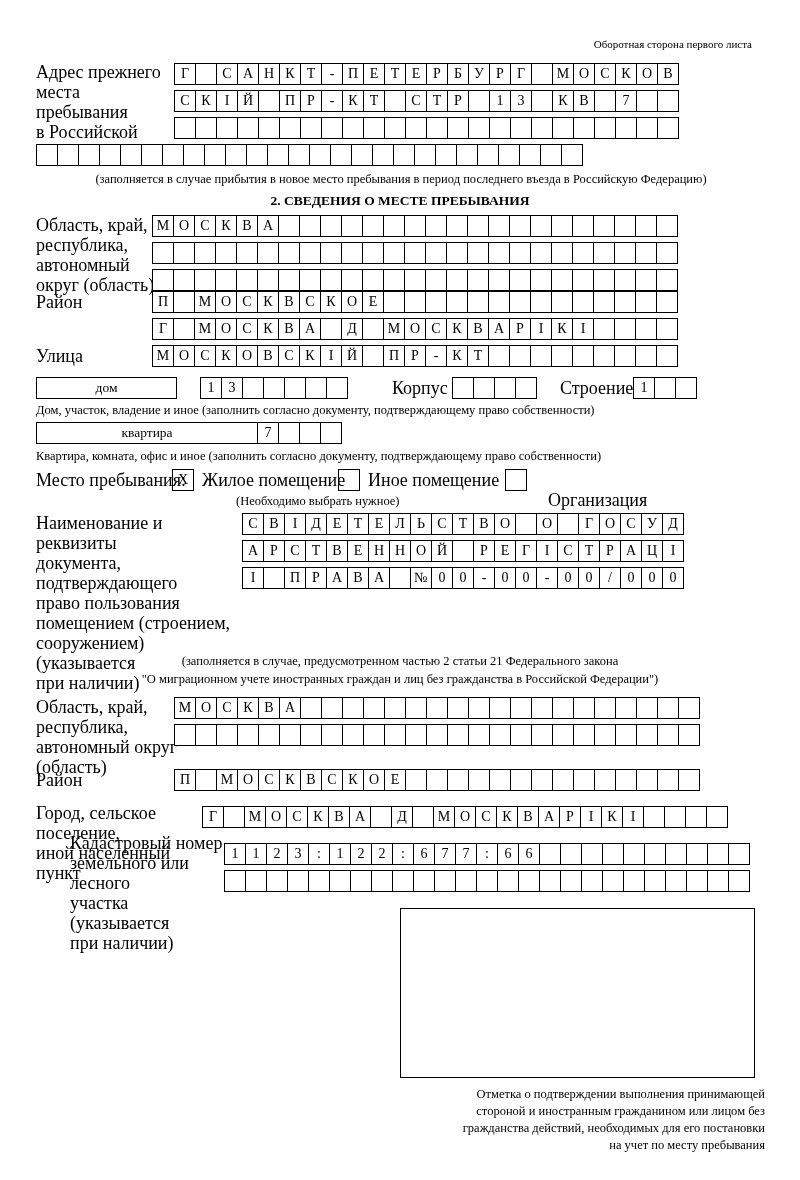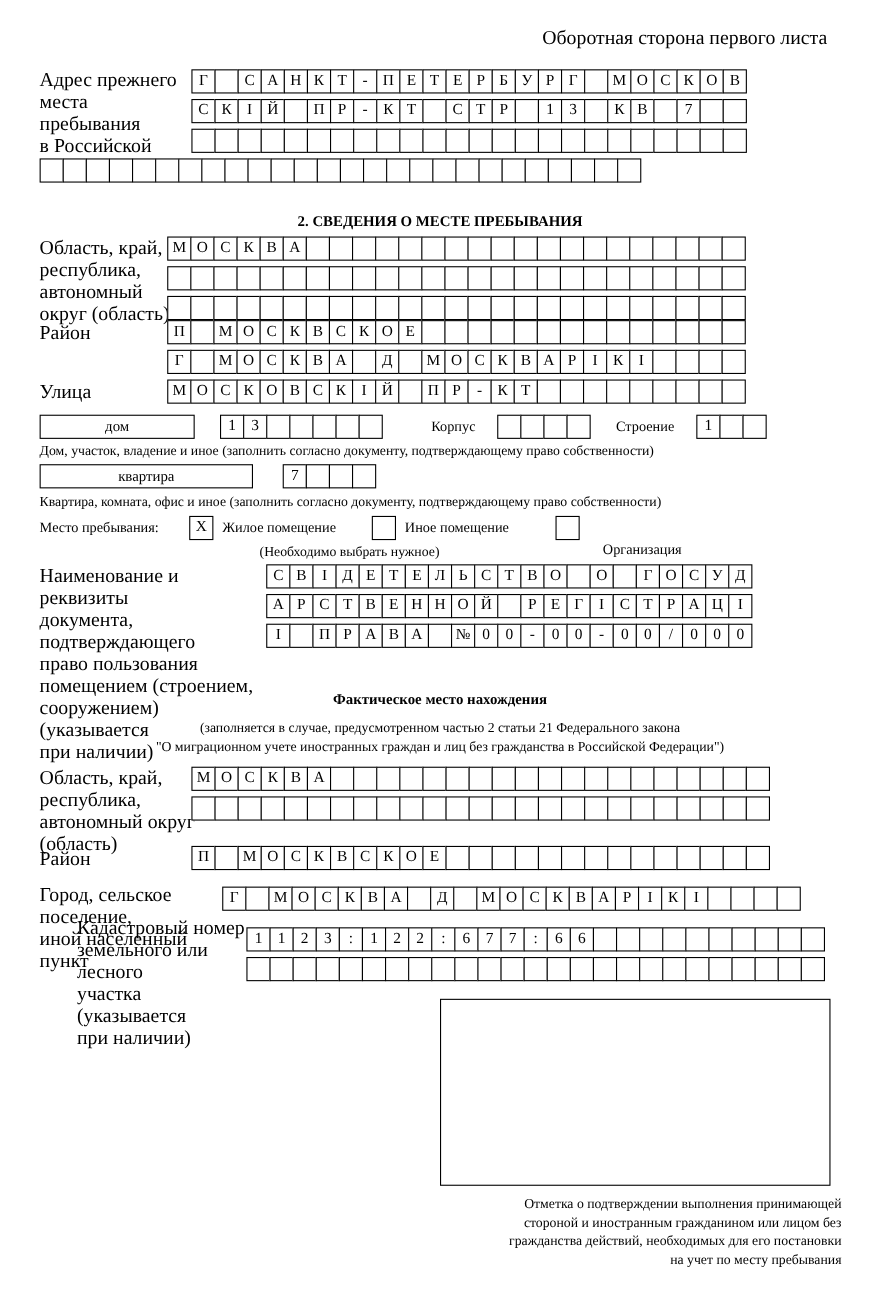--- a/index.html
+++ b/index.html
@@ -16,22 +16,22 @@
     overflow: hidden;
   }
   .page {
     position: relative;
     width: 800px;
     height: 1180px;
   }
   .abs { position: absolute; }
 
   .hdr-right {
-    top: 24px; right: 48px;
-    font-size: 18px;
+    top: 38px; right: 48px;
+    font-size: 11px;
   }
 
   .lbl {
     font-size: 18px;
     line-height: 20px;
     white-space: pre-line;
   }
   .lbl-sm {
     font-size: 12.5px;
     line-height: 18px;
@@ -63,21 +63,21 @@
   .boxline {
     position: absolute;
     border: 1px solid #000;
     box-sizing: border-box;
     height: 22px;
     font-size: 13.5px;
     line-height: 20px;
     text-align: center;
   }
 
-  .inline-lbl { position: absolute; font-size: 13px; line-height: 22px; }
+  .inline-lbl { position: absolute; font-size: 18px; line-height: 22px; }
 
   .checkbox {
     width: 22px; height: 22px;
     border: 1px solid #000;
     box-sizing: border-box;
     text-align: center;
     font-size: 14px;
     line-height: 20px;
   }
 
@@ -207,20 +207,21 @@
       <div class="cell"></div>
       <div class="cell"></div>
       <div class="cell"></div>
       <div class="cell"></div>
       <div class="cell"></div>
       <div class="cell"></div>
       <div class="cell"></div>
       <div class="cell"></div>
     </div>
 
+  <div class="abs lbl-sm" style="left:36px; top:170px; width:730px; text-align:center;">(заполняется в случае прибытия в новое место пребывания в период последнего въезда в Российскую Федерацию)</div>
 
   <div class="abs sect-title" style="left:0; top:193px;">2. СВЕДЕНИЯ О МЕСТЕ ПРЕБЫВАНИЯ</div>
 
   <div class="abs lbl" style="left:36px; top:215px; width:145px;">Область, край,
 республика,
 автономный
 округ (область)</div>
   <div class="row" id="s2-region-0" style="left:152px; top:215px;">
       <div class="cell">М</div>
       <div class="cell">О</div>
@@ -408,21 +409,21 @@
     </div>
   <div class="inline-lbl" style="left:560px; top:377px;">Строение</div>
   <div class="row" id="s2-stroenie" style="left:633px; top:377px;">
       <div class="cell">1</div>
       <div class="cell"></div>
       <div class="cell"></div>
     </div>
 
   <div class="abs lbl-sm" style="left:36px; top:401px;">Дом, участок, владение и иное (заполнить согласно документу, подтверждающему право собственности)</div>
 
-  <div class="boxline" style="left:36px; top:422px; width:194px;">квартира</div>
+  <div class="boxline" style="left:36px; top:422px; width:222px;">квартира</div>
   <div class="row" id="s2-flat" style="left:257px; top:422px;">
       <div class="cell">7</div>
       <div class="cell"></div>
       <div class="cell"></div>
       <div class="cell"></div>
     </div>
   <div class="abs lbl-sm" style="left:36px; top:447px;">Квартира, комната, офис и иное (заполнить согласно документу, подтверждающему право собственности)</div>
 
   <div class="inline-lbl" style="left:36px; top:469px;">Место пребывания:</div>
   <div class="abs checkbox" style="left:172px; top:469px;">X</div>
@@ -502,21 +503,20 @@
       <div class="cell">0</div>
       <div class="cell">-</div>
       <div class="cell">0</div>
       <div class="cell">0</div>
       <div class="cell">/</div>
       <div class="cell">0</div>
       <div class="cell">0</div>
       <div class="cell">0</div>
     </div>
 
-  <div class="abs sect-title" style="left:0; top:628px;">Фактическое место нахождения</div>
   <div class="abs lbl-sm" style="left:0; top:652px; width:800px; text-align:center;">(заполняется в случае, предусмотренном частью 2 статьи 21 Федерального закона</div>
   <div class="abs lbl-sm" style="left:0; top:670px; width:800px; text-align:center;">"О миграционном учете иностранных граждан и лиц без гражданства в Российской Федерации")</div>
 
   <div class="abs lbl" style="left:36px; top:697px; width:165px;">Область, край,
 республика,
 автономный округ
 (область)</div>
   <div class="row" id="s3-region-0" style="left:174px; top:697px;">
       <div class="cell">М</div>
       <div class="cell">О</div>

